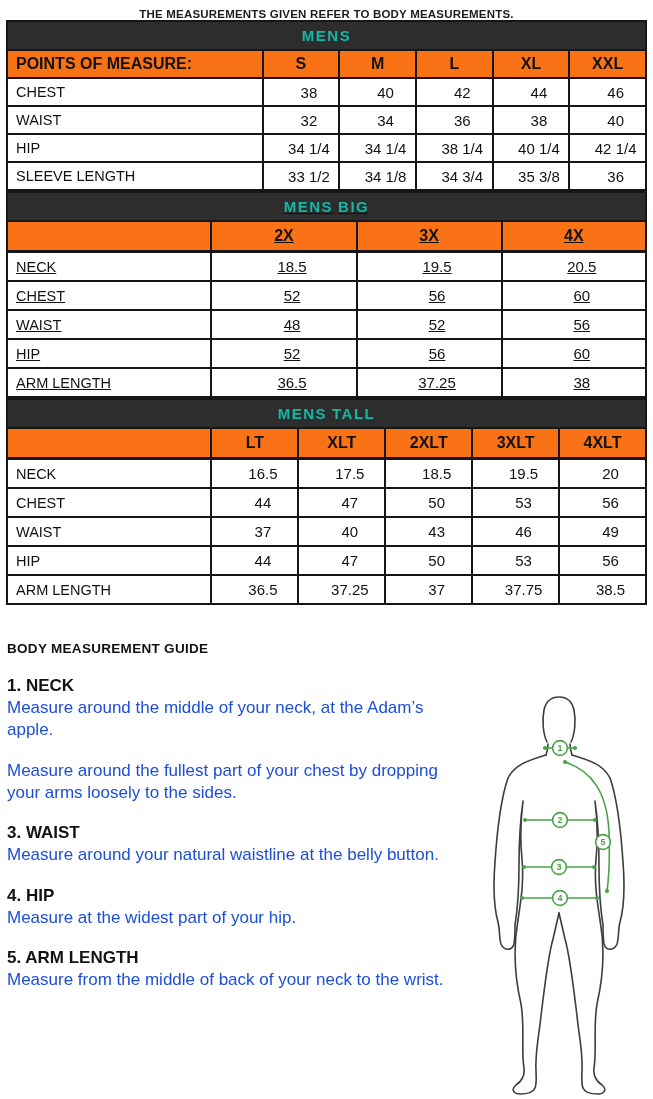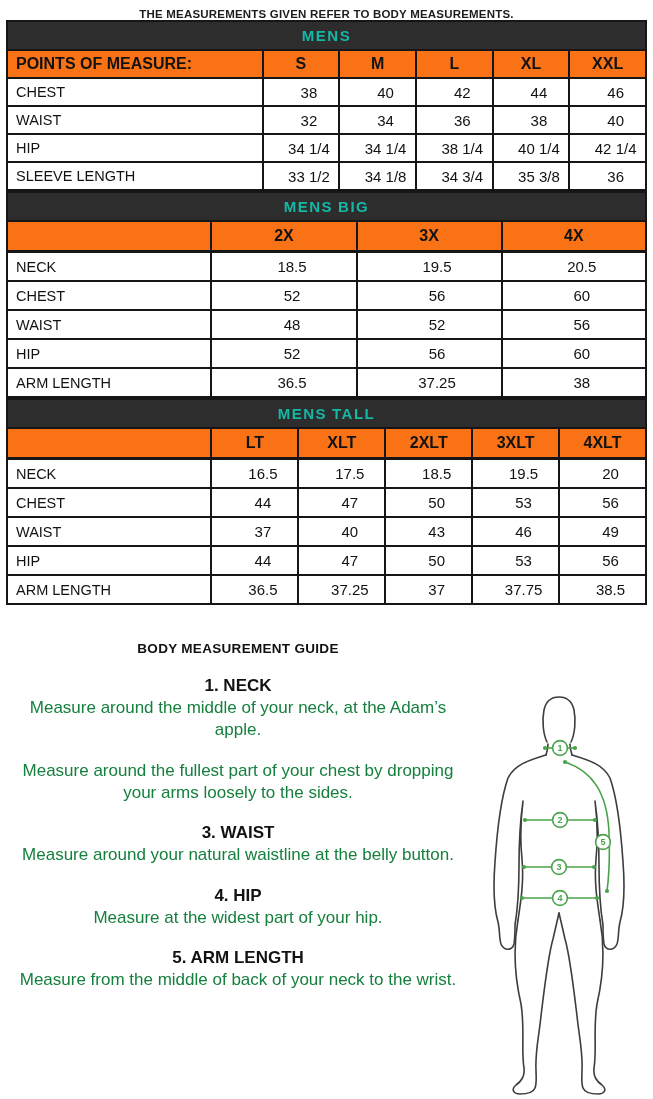--- a/index.html
+++ b/index.html
@@ -15,31 +15,31 @@
   .szt tr.bar th {background:#2d2d2d; color:#14b8a6; font-size:15px; font-weight:600;
                   letter-spacing:1.5px; height:27px;margin-top:25px;}
   .bar .ttl-b {font-weight:800; margin-left:.33em;}
   .bar .ttl-b:empty {margin-left:0;}
 
   .szt tr.hd th {font-size:16px; font-weight:700; height:26px; background:#f97316;}
   .szt .lbl {text-align:left; padding-left:8px; font-size:14.5px; font-weight:500;}
   .szt td.val {font-size:15px; font-weight:500; height:26px;padding-left:16px;}
 
   .t1 {margin-top:9px;}
-  .t2 {margin-top:28px;}
+  .t2 {margin-top:28px;text-decoration:underline;}
   .t3 {margin-top:17px;}
   .t2 td.val, .t3 td.val {height:27px;}
   .t2 tr.hd th, .t3 tr.hd th {border-bottom:3px solid #161616; height:28px;}
 
-  .guide {margin:36px 0 0 7px; width:462px;text-align:center;}
+  .guide {margin:36px 0 0 7px; width:462px;}
   .g-title {font-size:13.5px; font-weight:800; letter-spacing:.3px; color:#111;}
   .g-item {margin-top:20px;}
   .g-item:first-of-type {margin-top:9px;}
   .g-label {font-size:17px; font-weight:700;}
-  .g-text {font-size:17px; line-height:1.27; margin-top:1px; color:#15803d;}
+  .g-text {font-size:17px; line-height:1.27; margin-top:1px; color:#1d4ed8;}
 
   .figure {position:absolute; left:458px; top:694px; width:195px; height:405px;}
   .mnum {stroke:none; fill:#4aa34a; font:700 9px "Liberation Sans", sans-serif; text-anchor:middle;}
   .dot {stroke:none; fill:#4aa34a;}
 </style>
 </head>
 <body>
 
 <div class="page">
 

